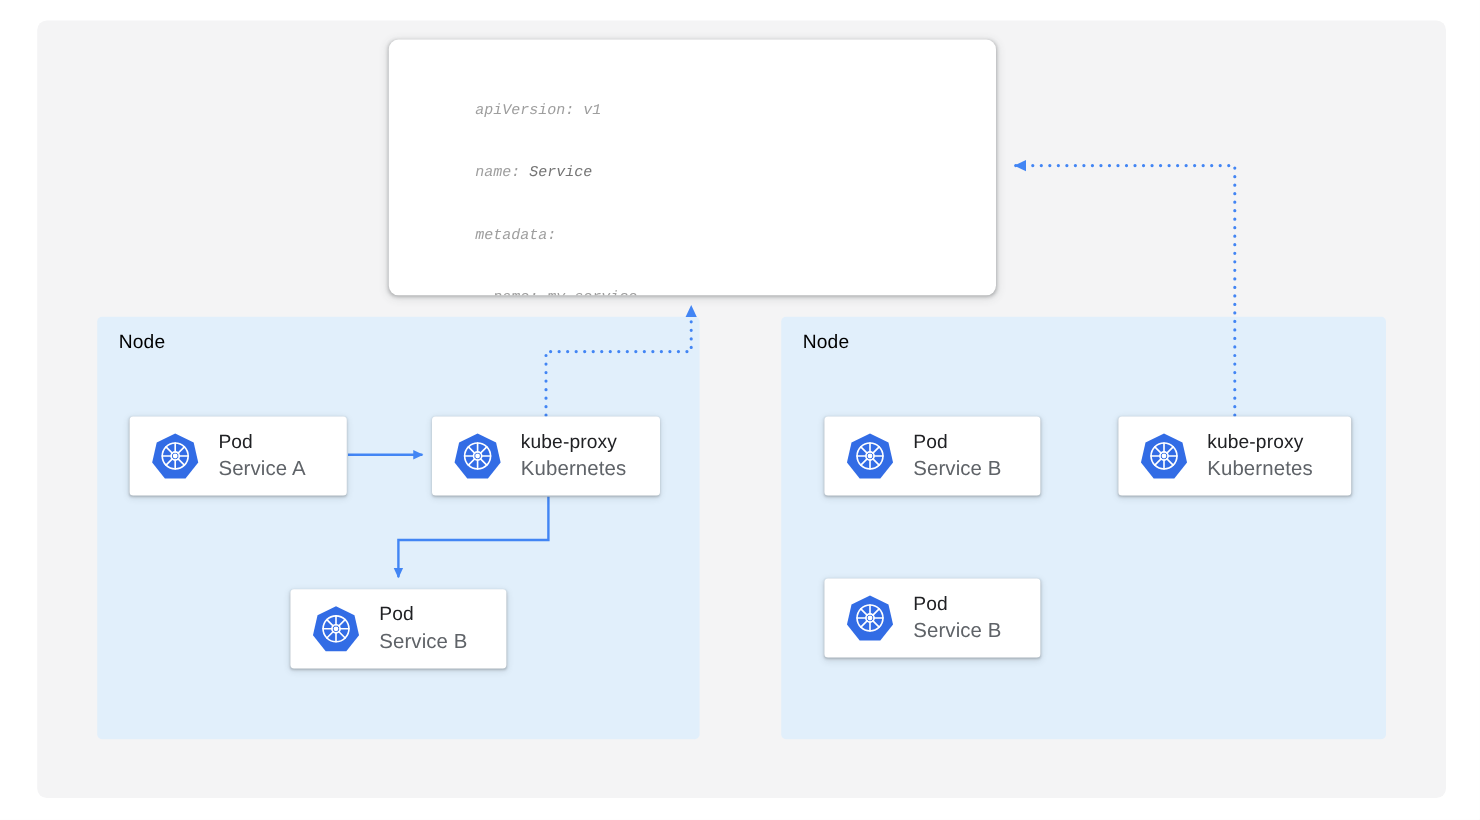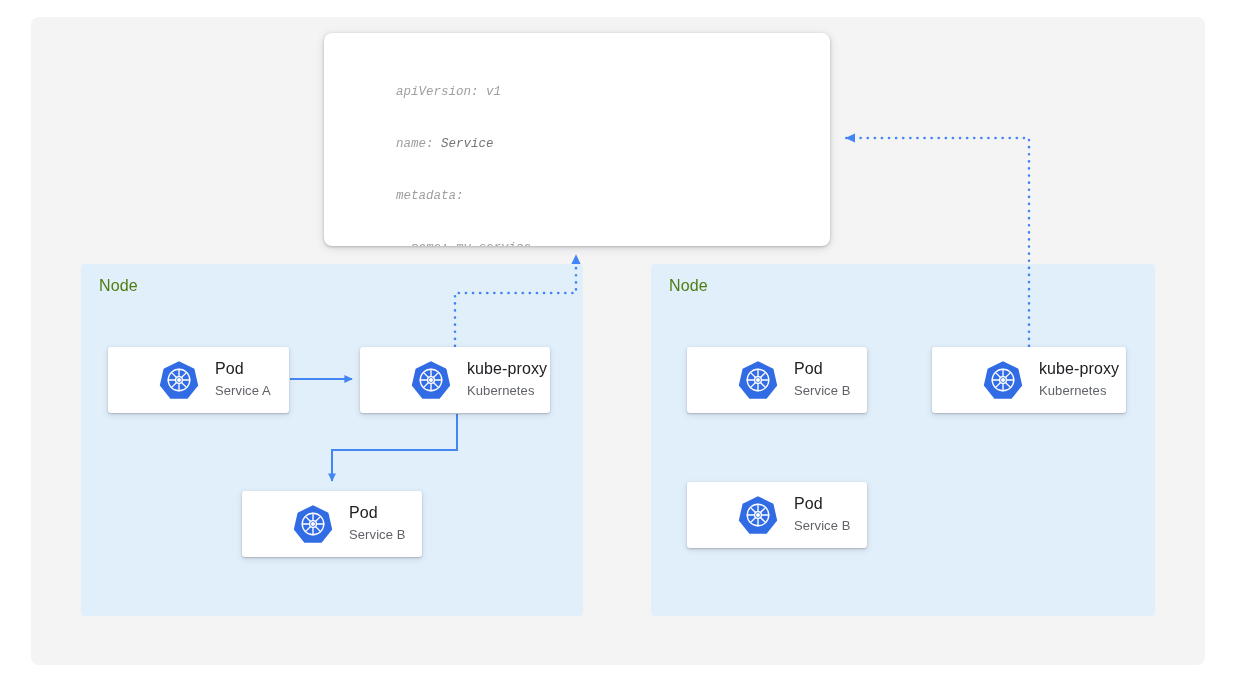--- a/index.html
+++ b/index.html
@@ -61,51 +61,50 @@
     background: #e1effb;
     border-radius: 4px;
   }
   #node-left  { left: 81px;  top: 264px; width: 502px; height: 352px; }
   #node-right { left: 651px; top: 264px; width: 504px; height: 352px; }
   .node-label {
     position: absolute;
     left: 18px;
     top: 13px;
     font-size: 16px;
-    color: #4d7c0f;
+    color: #000000;
     letter-spacing: 0.1px;
   }
 
   
   .card {
     position: absolute;
     background: #ffffff;
     border-radius: 3px;
     box-shadow: 0 1px 2px rgba(60,64,67,0.28), 0 2px 6px rgba(60,64,67,0.14);
     display: flex;
     align-items: center;
-    padding-left: 33px;
   }
   .card-icon {
     flex: 0 0 auto;
     width: 40px;
     height: 40px;
     margin-left: 18px;
     margin-right: 16px;
   }
   .card-icon svg { display: block; width: 40px; height: 40px; }
   .card-text { display: flex; flex-direction: column; justify-content: center; }
   .card-title {
     font-size: 16px;
     color: #202124;
     line-height: 20px;
     letter-spacing: 0.1px;
   }
   .card-sub {
-    font-size: 13px;
+    font-size: 17px;
     color: #5f6368;
     line-height: 20px;
     margin-top: 2px;
     letter-spacing: 0.1px;
   }
 
   
   #card-pod-a        { left: 108px; top: 347px; width: 181px; height: 66px; }
   #card-kubeproxy-l  { left: 360px; top: 347px; width: 190px; height: 66px; }
   #card-pod-b-left   { left: 242px; top: 491px; width: 180px; height: 66px; }

